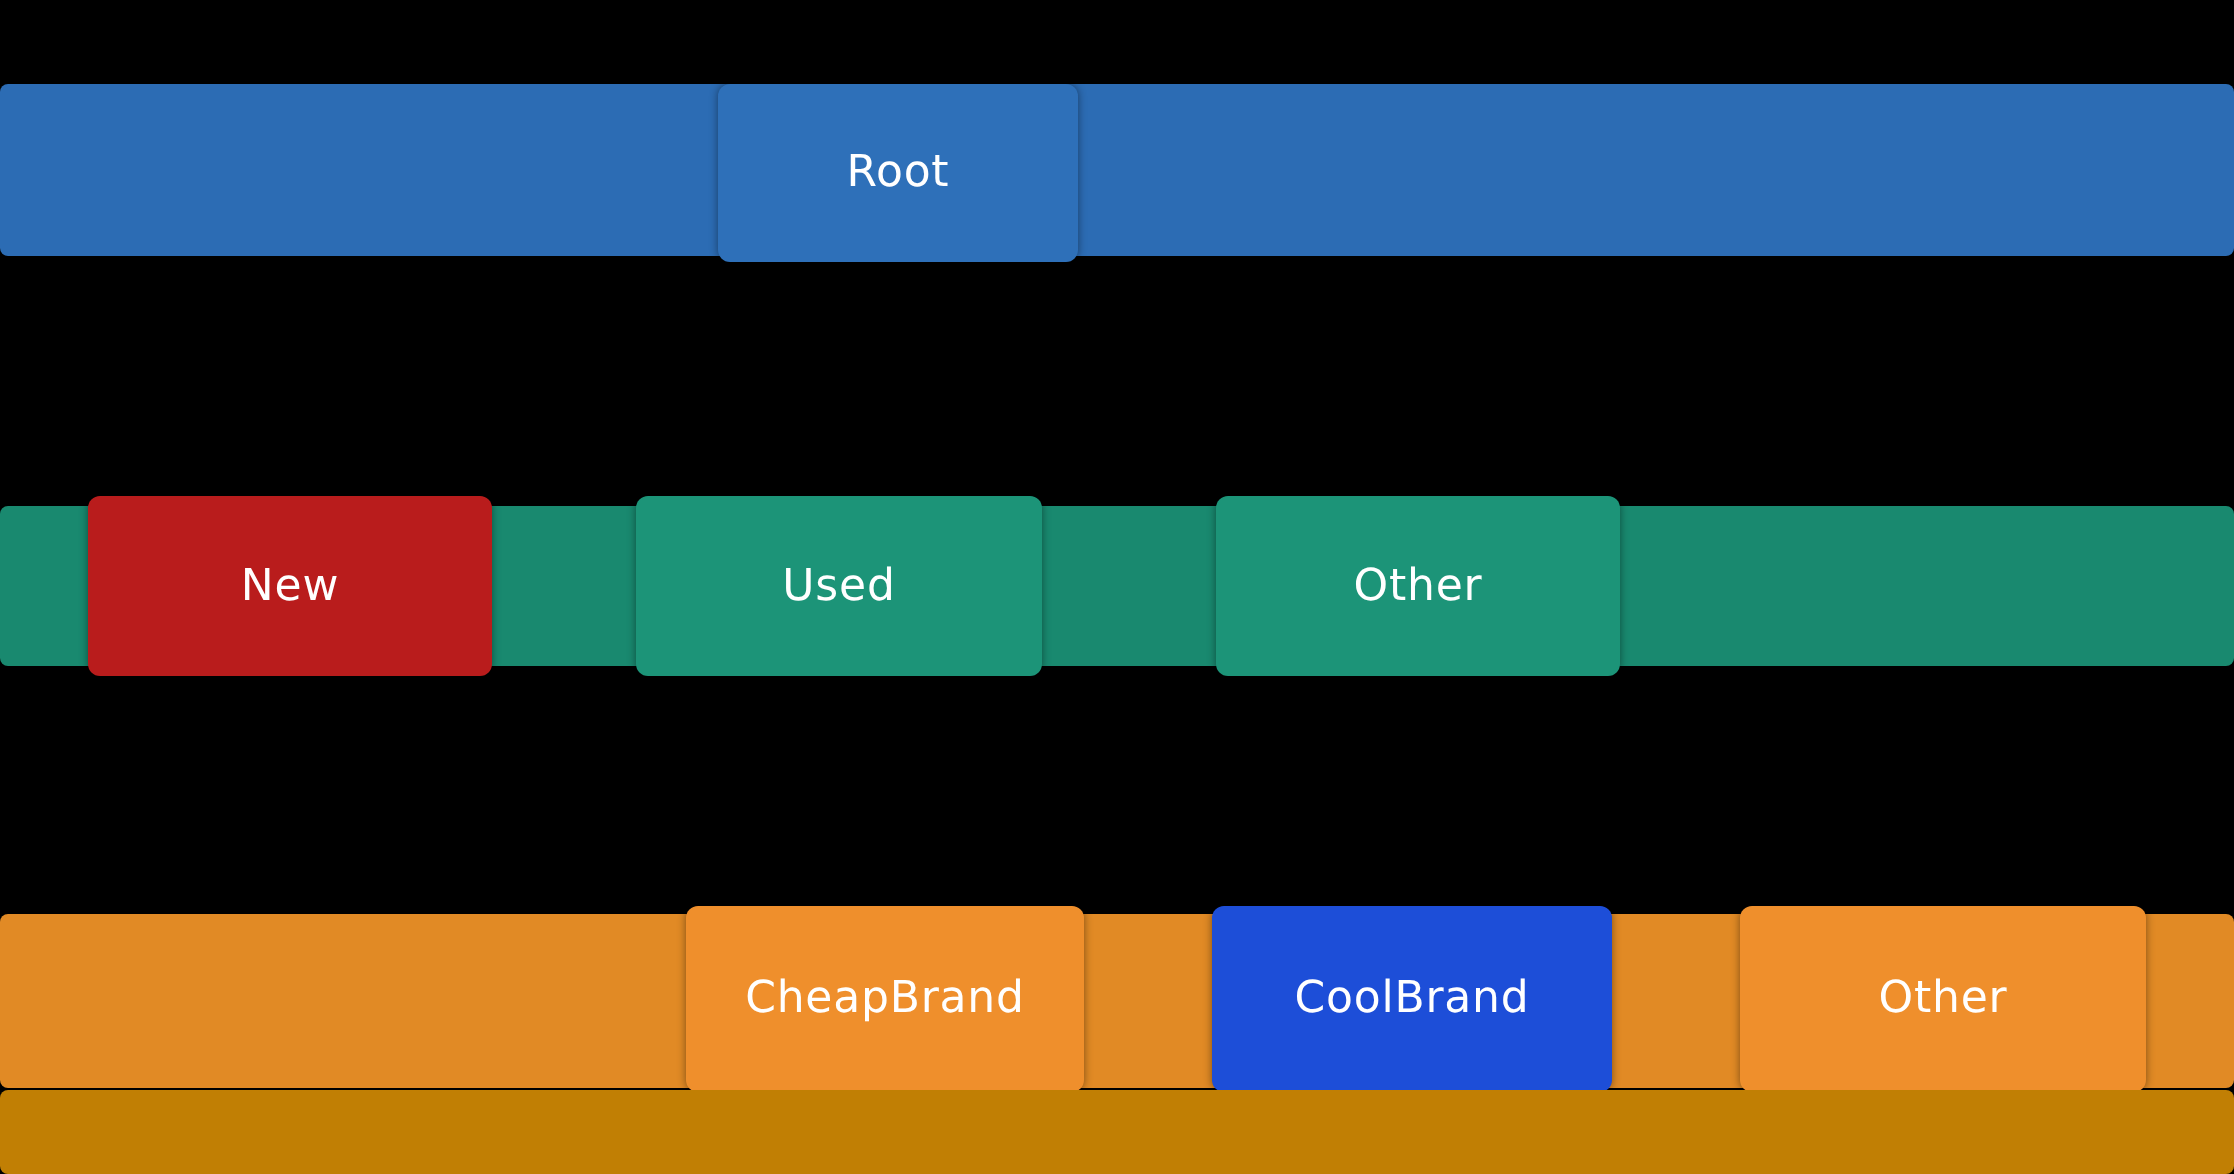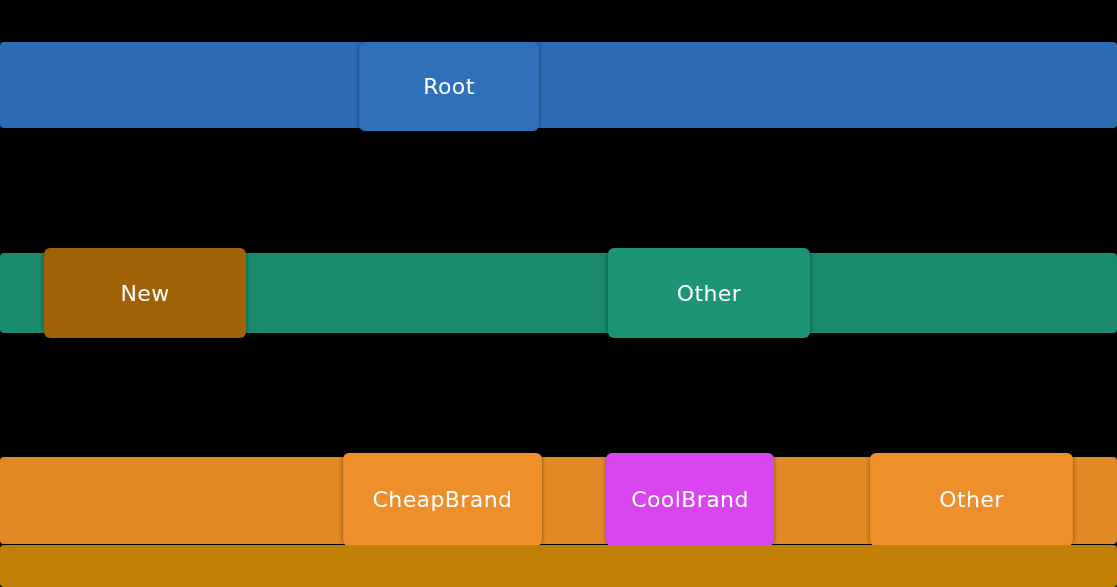--- a/index.html
+++ b/index.html
@@ -37,30 +37,33 @@
 </style>
 </head>
 <body style="background: rgb(0, 0, 0);">
 
 <div class="canvas" style="background: rgb(0, 0, 0); width: 1117px; height: 587px;">
     <div class="band" style="left: 0px; top: 42px; width: 1117px; height: 86px; background: rgb(44, 108, 180);"></div>
     <div class="tile" style="left: 319px; top: 42px; width: 180px; height: 89px; background: rgb(46, 112, 185); margin-left: 40px;">
       <span class="tile-label">Root</span>
     </div>
     <div class="band" style="left: 0px; top: 253px; width: 1117px; height: 80px; background: rgb(25, 137, 111);"></div>
-    <div class="tile" style="left: 44px; top: 248px; width: 202px; height: 90px; background: #a16207;">
+    <div class="tile" style="left: 44px; top: 248px; width: 202px; height: 90px; background: #b91c1c;">
       <span class="tile-label">New</span>
+    </div>
+    <div class="tile" style="left: 318px; top: 248px; width: 203px; height: 90px; background: rgb(28, 148, 120);">
+      <span class="tile-label">Used</span>
     </div>
     <div class="tile" style="left: 608px; top: 248px; width: 202px; height: 90px; background: rgb(28, 148, 120);">
       <span class="tile-label">Other</span>
     </div>
     <div class="band" style="left: 0px; top: 457px; width: 1117px; height: 87px; background: rgb(225, 138, 37);"></div>
     <div class="tile" style="left: 343px; top: 453px; width: 199px; height: 93px; background: rgb(239, 143, 44);">
       <span class="tile-label">CheapBrand</span>
     </div>
-    <div class="tile" style="left: 606px; top: 453px; width: 168px; height: 93px; background: #d946ef;">
+    <div class="tile" style="left: 606px; top: 453px; width: 200px; height: 93px; background: #1d4ed8;">
       <span class="tile-label">CoolBrand</span>
     </div>
     <div class="tile" style="left: 870px; top: 453px; width: 203px; height: 93px; background: rgb(239, 143, 44);">
       <span class="tile-label">Other</span>
     </div>
     <div class="band" style="left: 0px; top: 545px; width: 1117px; height: 42px; background: rgb(193, 127, 4);"></div>
   </div>
 
 </body></html>

